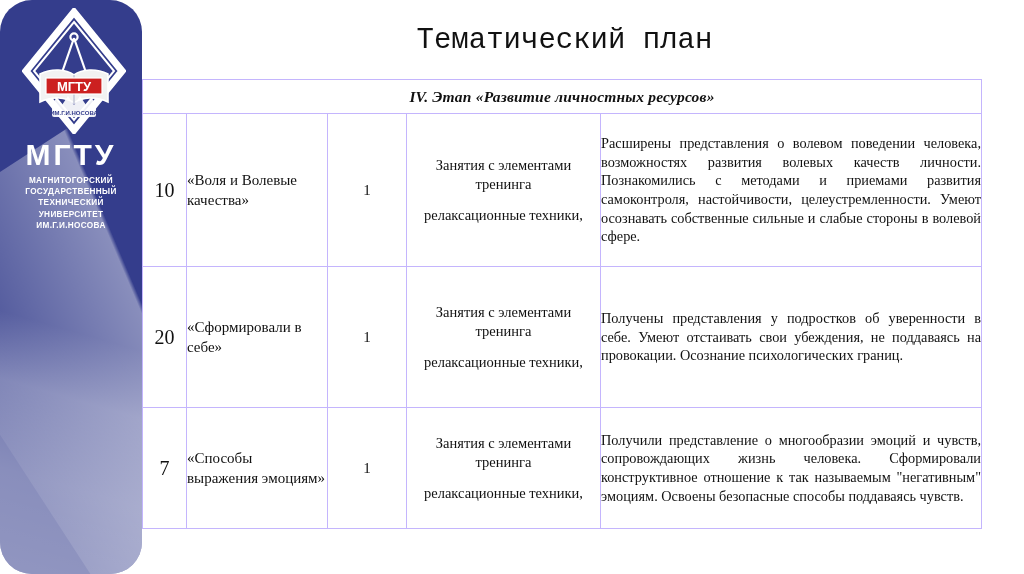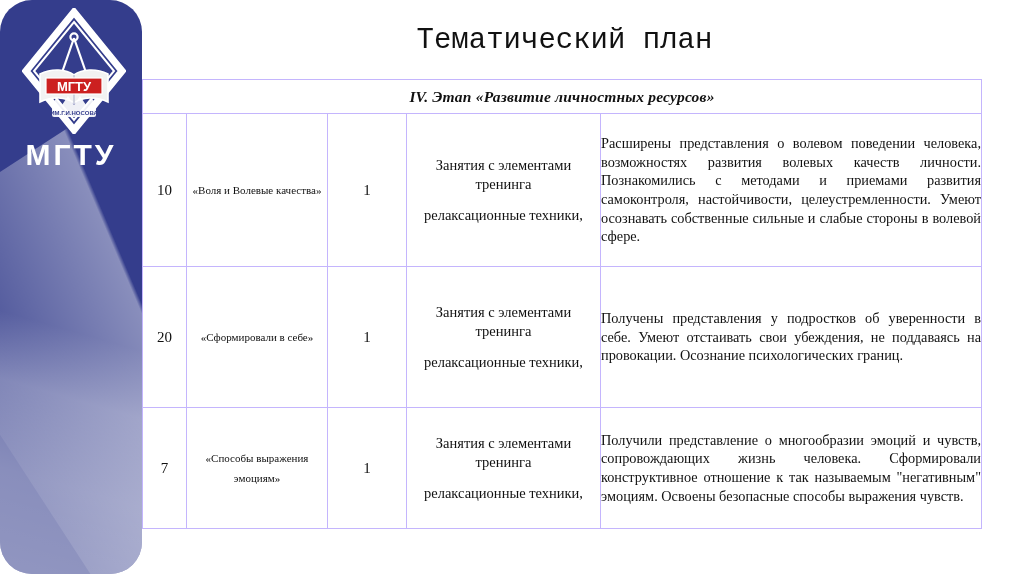--- a/index.html
+++ b/index.html
@@ -135,25 +135,25 @@
     height: 33px;
     text-align: center;
     font-weight: bold;
     font-style: italic;
     font-size: 15.5px;
     letter-spacing: 0.2px;
   }
 
   .cell-num {
     text-align: center;
+    font-size: 20px;
+  }
+  .cell-theme {
+    text-align: left;
     font-size: 15px;
-  }
-  .cell-theme {
-    text-align: center;
-    font-size: 11px;
     line-height: 20px;
     padding: 0 6px;
   }
   .cell-qty {
     text-align: center;
     font-size: 15px;
   }
   .cell-form {
     text-align: top;
     vertical-align: top;
@@ -204,20 +204,27 @@
         <text x="52" y="83" text-anchor="middle" font-family="Liberation Sans, DejaVu Sans, sans-serif" font-size="13" font-weight="bold" fill="#ffffff">МГТУ</text>
 
         <path d="M30,98 L34,90 L40,97 L46,88 L52,97 L58,88 L64,97 L70,90 L74,98 Z" fill="#ffffff" opacity="0.92"></path>
         <rect x="30" y="98" width="44" height="11" rx="2" fill="#ffffff" opacity="0.92"></rect>
         <text x="52" y="107" text-anchor="middle" font-family="Liberation Sans, DejaVu Sans, sans-serif" font-size="6" font-weight="bold" fill="#343d8c">ИМ.Г.И.НОСОВА</text>
       </svg>
     </div>
 
     <div class="logo-word">МГТУ</div>
 
+    <div class="logo-sub">
+      <div>МАГНИТОГОРСКИЙ</div>
+      <div>ГОСУДАРСТВЕННЫЙ</div>
+      <div>ТЕХНИЧЕСКИЙ</div>
+      <div>УНИВЕРСИТЕТ</div>
+      <div>ИМ.Г.И.НОСОВА</div>
+    </div>
   </div>
 
   <div class="slide-title">Тематический план</div>
 
   <table class="plan-table">
     <colgroup>
       <col class="col-num">
       <col class="col-theme">
       <col class="col-qty">
       <col class="col-form">
@@ -254,18 +261,18 @@
 
       <tr class="row-12">
         <td class="cell-num">7</td>
         <td class="cell-theme">«Способы выражения эмоциям»</td>
         <td class="cell-qty">1</td>
         <td class="cell-form">
           <span>Занятия с элементами тренинга</span>
           <span class="gap"></span>
           <span>релаксационные техники,</span>
         </td>
-        <td class="cell-res">Получили представление о многообразии эмоций и чувств, сопровождающих жизнь человека. Сформировали конструктивное отношение к так называемым "негативным" эмоциям. Освоены безопасные способы выражения чувств.</td>
+        <td class="cell-res">Получили представление о многообразии эмоций и чувств, сопровождающих жизнь человека. Сформировали конструктивное отношение к так называемым "негативным" эмоциям. Освоены безопасные способы поддаваясь чувств.</td>
       </tr>
     </tbody>
   </table>
 
 </div>
 
 </body></html>

